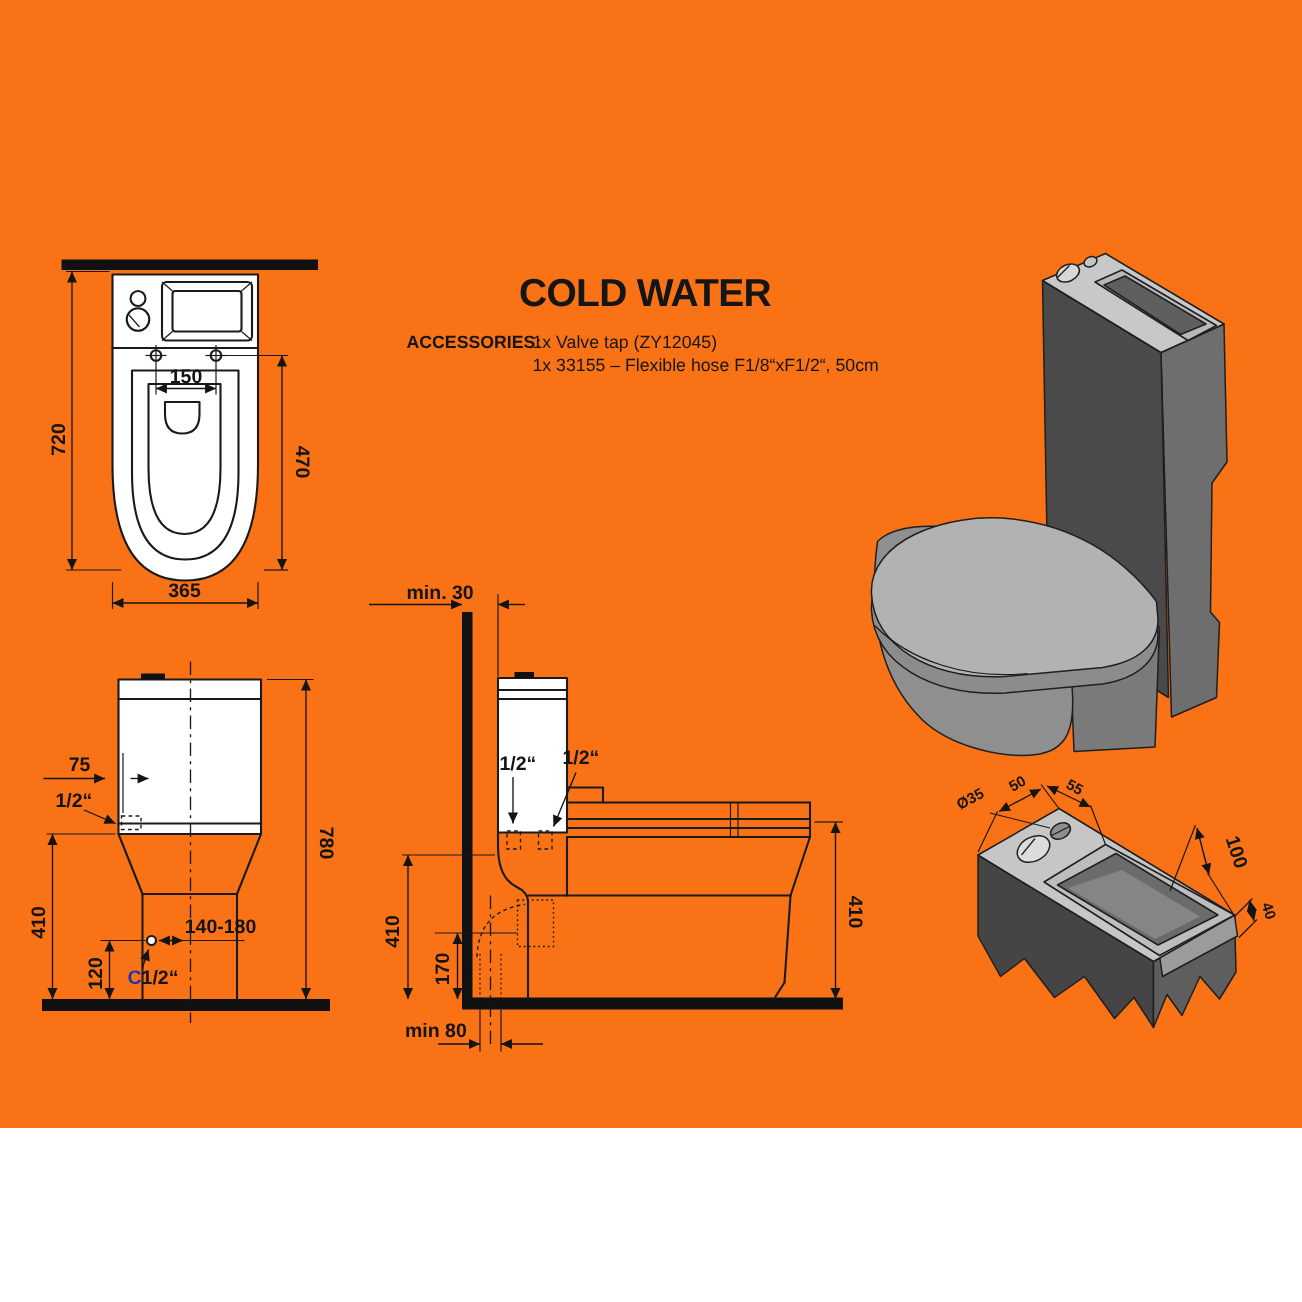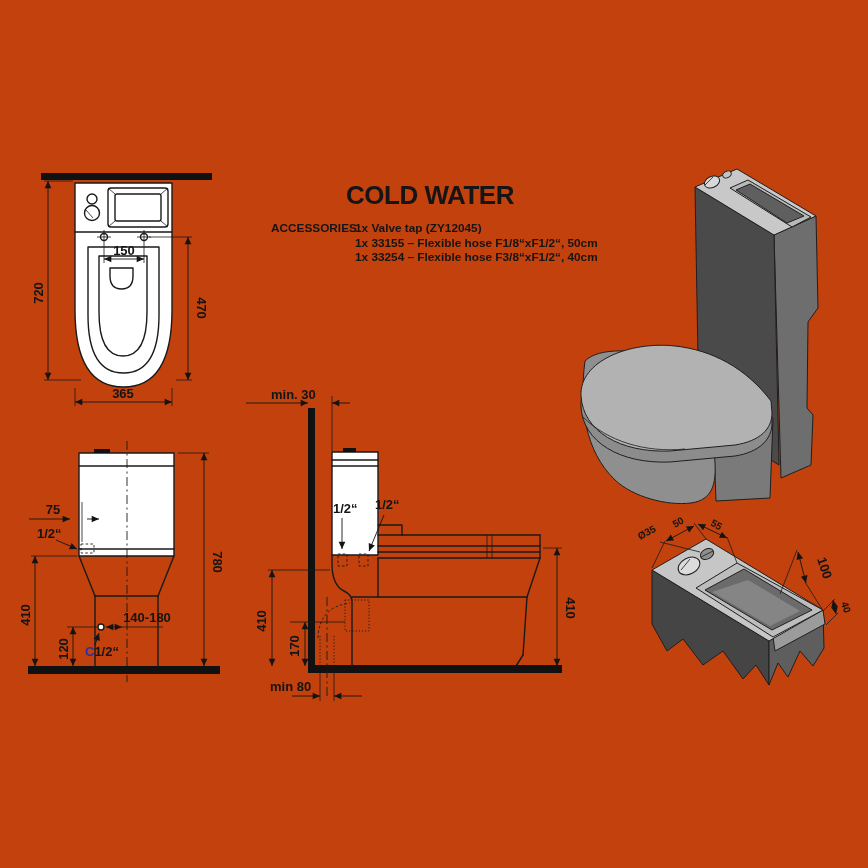--- a/index.html
+++ b/index.html
@@ -1,23 +1,23 @@
 <!DOCTYPE html>
 <html><head>
 <meta charset="utf-8">
 <style>
   html,body{margin:0;padding:0;background:#fff;}
-  #canvas{position:relative;width:868px;height:868px;background:#c2410c;overflow:hidden;
+  #canvas{position:relative;width:868px;height:752px;background:#f97316;overflow:hidden;
           font-family:"Liberation Sans",sans-serif;color:#111;}
   .abs{position:absolute;}
   #title{left:270px;top:180px;width:320px;text-align:center;font-size:26px;font-weight:800;
          letter-spacing:-0.5px;color:#151515;}
   #accessories{left:271px;top:221px;display:flex;align-items:flex-start;}
   #acc-label{font-size:11.8px;font-weight:700;width:84px;color:#151515;}
-  #acc-items div{font-size:11.8px;font-weight:700;line-height:14.7px;color:#151515;white-space:nowrap;}
+  #acc-items div{font-size:11.8px;font-weight:400;line-height:14.7px;color:#151515;white-space:nowrap;}
   svg{position:absolute;overflow:visible;}
   svg text{font-family:"Liberation Sans",sans-serif;font-size:13px;font-weight:600;fill:#141414;}
   .ln{stroke:#1a1a1a;stroke-width:1.4;fill:none;stroke-linejoin:round;stroke-linecap:round;}
   .lnw{stroke:#1a1a1a;stroke-width:1.4;fill:#fff;stroke-linejoin:round;}
   .thin{stroke:#1a1a1a;stroke-width:0.8;fill:none;}
   .dim{stroke:#141414;stroke-width:0.9;fill:none;}
   .dash{stroke:#1a1a1a;stroke-width:0.9;fill:none;stroke-dasharray:2.5 2.2;}
   .dot{stroke:#1a1a1a;stroke-width:0.9;fill:none;stroke-dasharray:1.2 2;}
   .cl{stroke:#1a1a1a;stroke-width:0.9;fill:none;stroke-dasharray:9 3.5 2 3.5;}
   .blk{fill:#111;stroke:none;}
@@ -37,21 +37,20 @@
     </defs>
   </svg>
 
   <div id="title" class="abs">COLD WATER</div>
 
   <div id="accessories" class="abs">
     <div id="acc-label">ACCESSORIES:</div>
     <div id="acc-items">
       <div>1x Valve tap (ZY12045)</div>
       <div>1x 33155 – Flexible hose F1/8“xF1/2“, 50cm</div>
-      <div>1x 33254 – Flexible hose F3/8“xF1/2“, 40cm</div>
     </div>
   </div>
 
   <svg style="left:33px;top:160px" width="210" height="255" viewBox="0 0 210 255">
     <g>
       <rect class="blk" x="8" y="13" width="171" height="7"></rect>
     </g>
     <g>
       <path class="lnw" d="M42,23 H139 V150 Q139,227 90.5,227 Q42,227 42,150 Z"></path>
       <line class="ln" x1="42" y1="72" x2="139" y2="72"></line>

